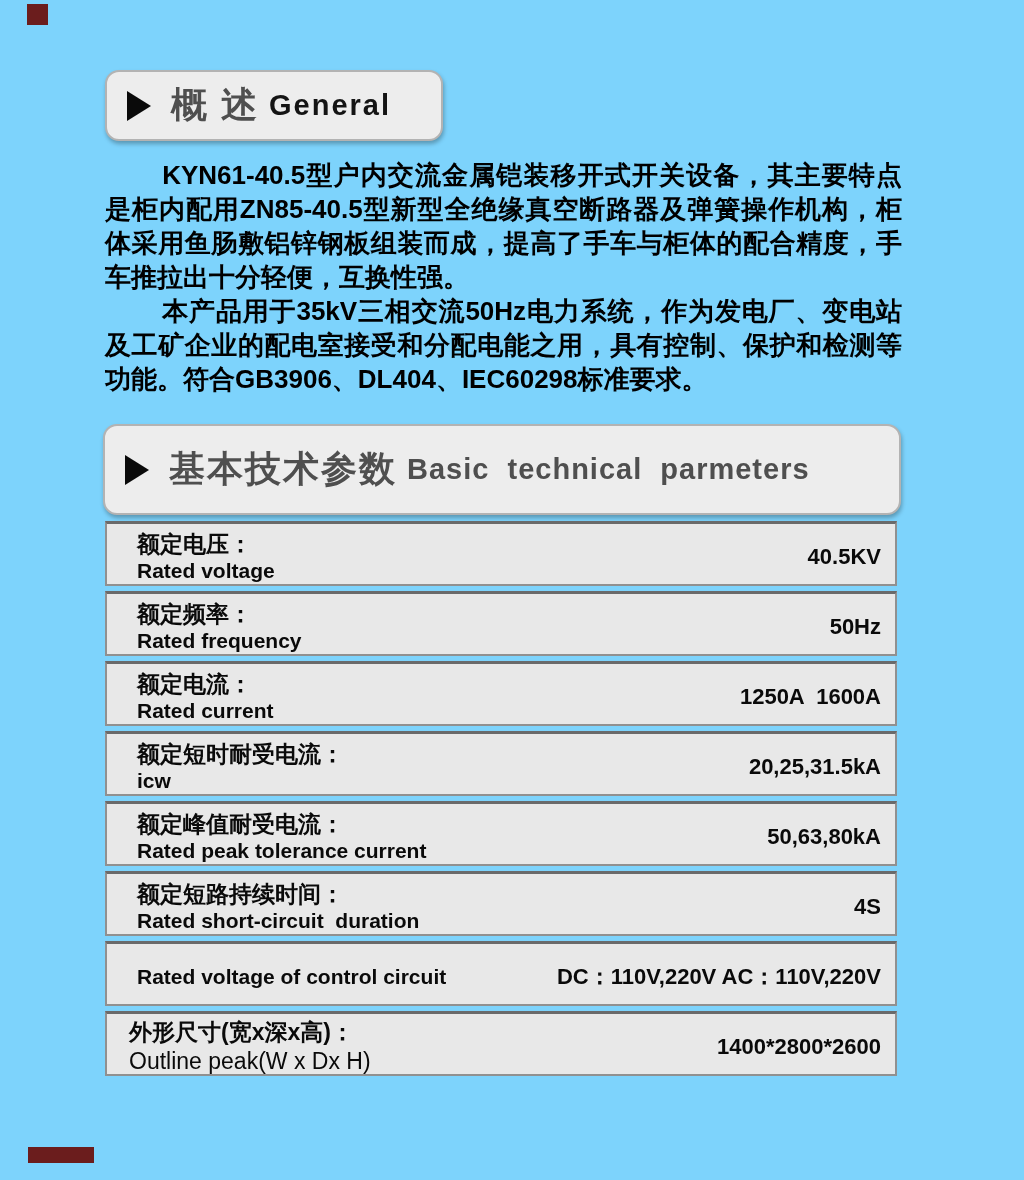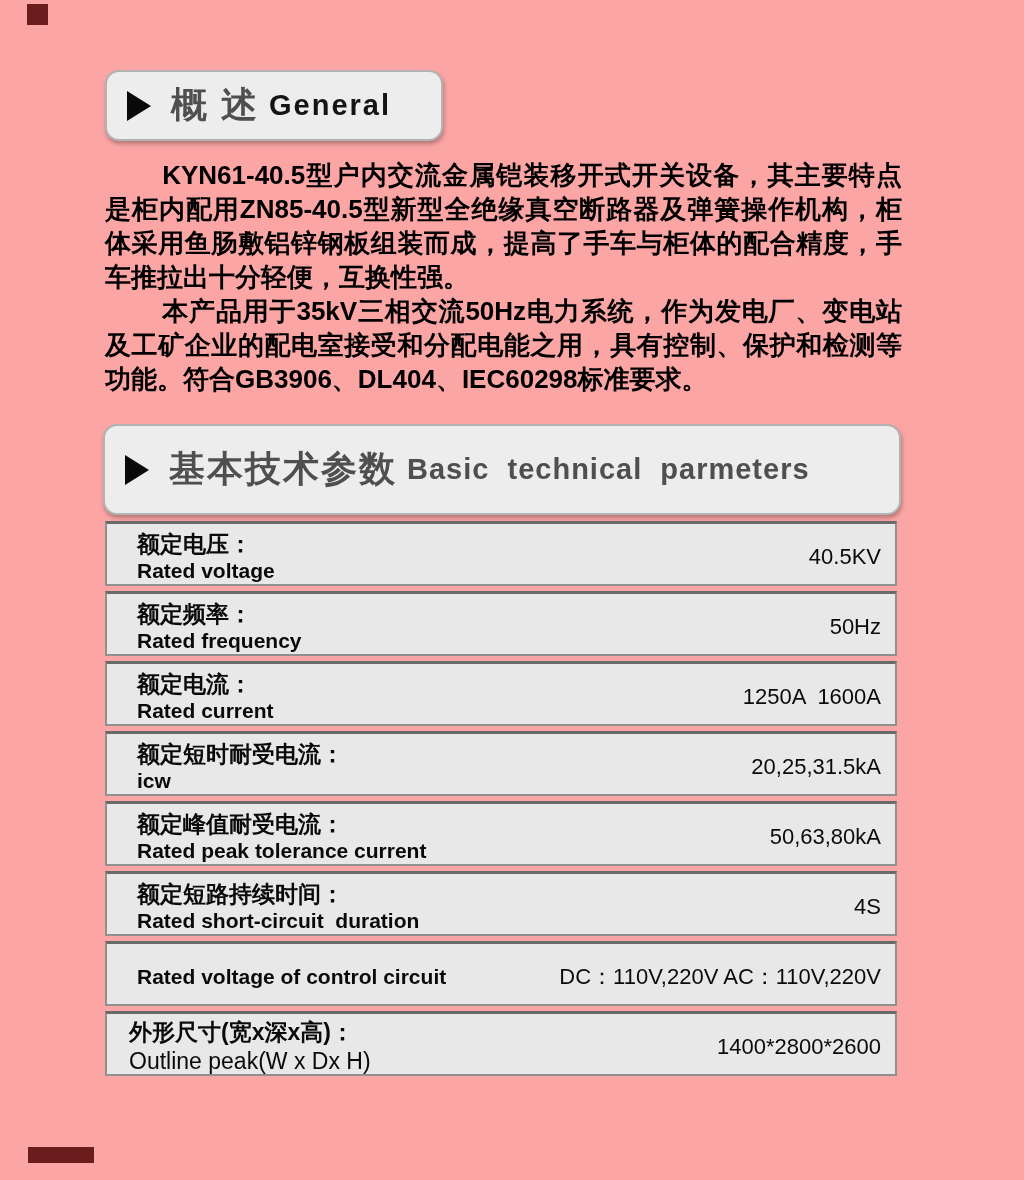--- a/index.html
+++ b/index.html
@@ -1,20 +1,20 @@
 <!DOCTYPE html>
 <html><head>
 <meta charset="utf-8">
 <style>
   html, body { margin: 0; padding: 0; background: #ffffff; }
   .page {
     position: relative;
     width: 1024px;
     height: 1180px;
-    background: #fca5a5;
+    background: #7dd3fc;
     font-family: "Liberation Sans", sans-serif;
     overflow: hidden;
   }
   .corner-square {
     position: absolute;
     left: 27px; top: 4px;
     width: 21px; height: 21px;
     background: #6b1d1d;
   }
   .footer-bar {
@@ -101,21 +101,21 @@
     white-space: pre;
   }
   .le {
     font-size: 21px;
     font-weight: bold;
     color: #0a0a0a;
     white-space: pre;
   }
   .val {
     font-size: 22px;
-    font-weight: normal;
+    font-weight: bold;
     color: #0a0a0a;
     text-align: right;
     white-space: pre;
     flex: none;
   }
   .spec-row:nth-child(8) { padding-left: 22px; }
   .spec-row:nth-child(8) .le { font-weight: 400; font-size: 23px; }
 </style>
 </head>
 <body>

